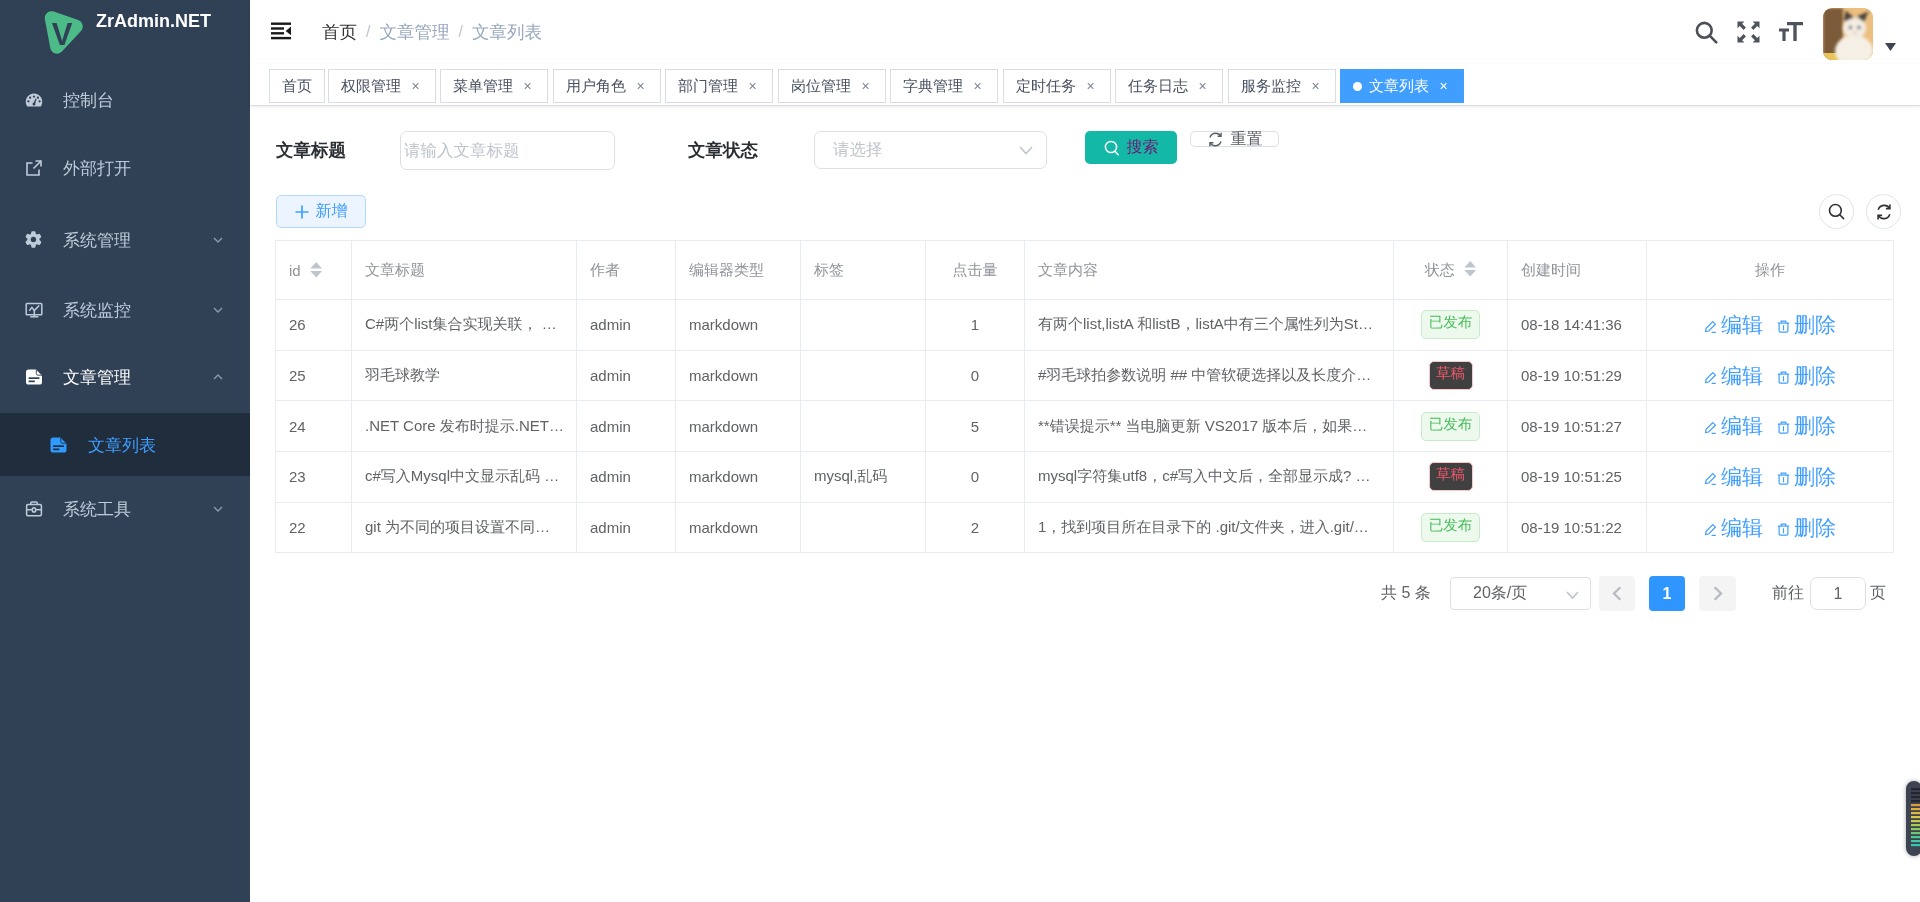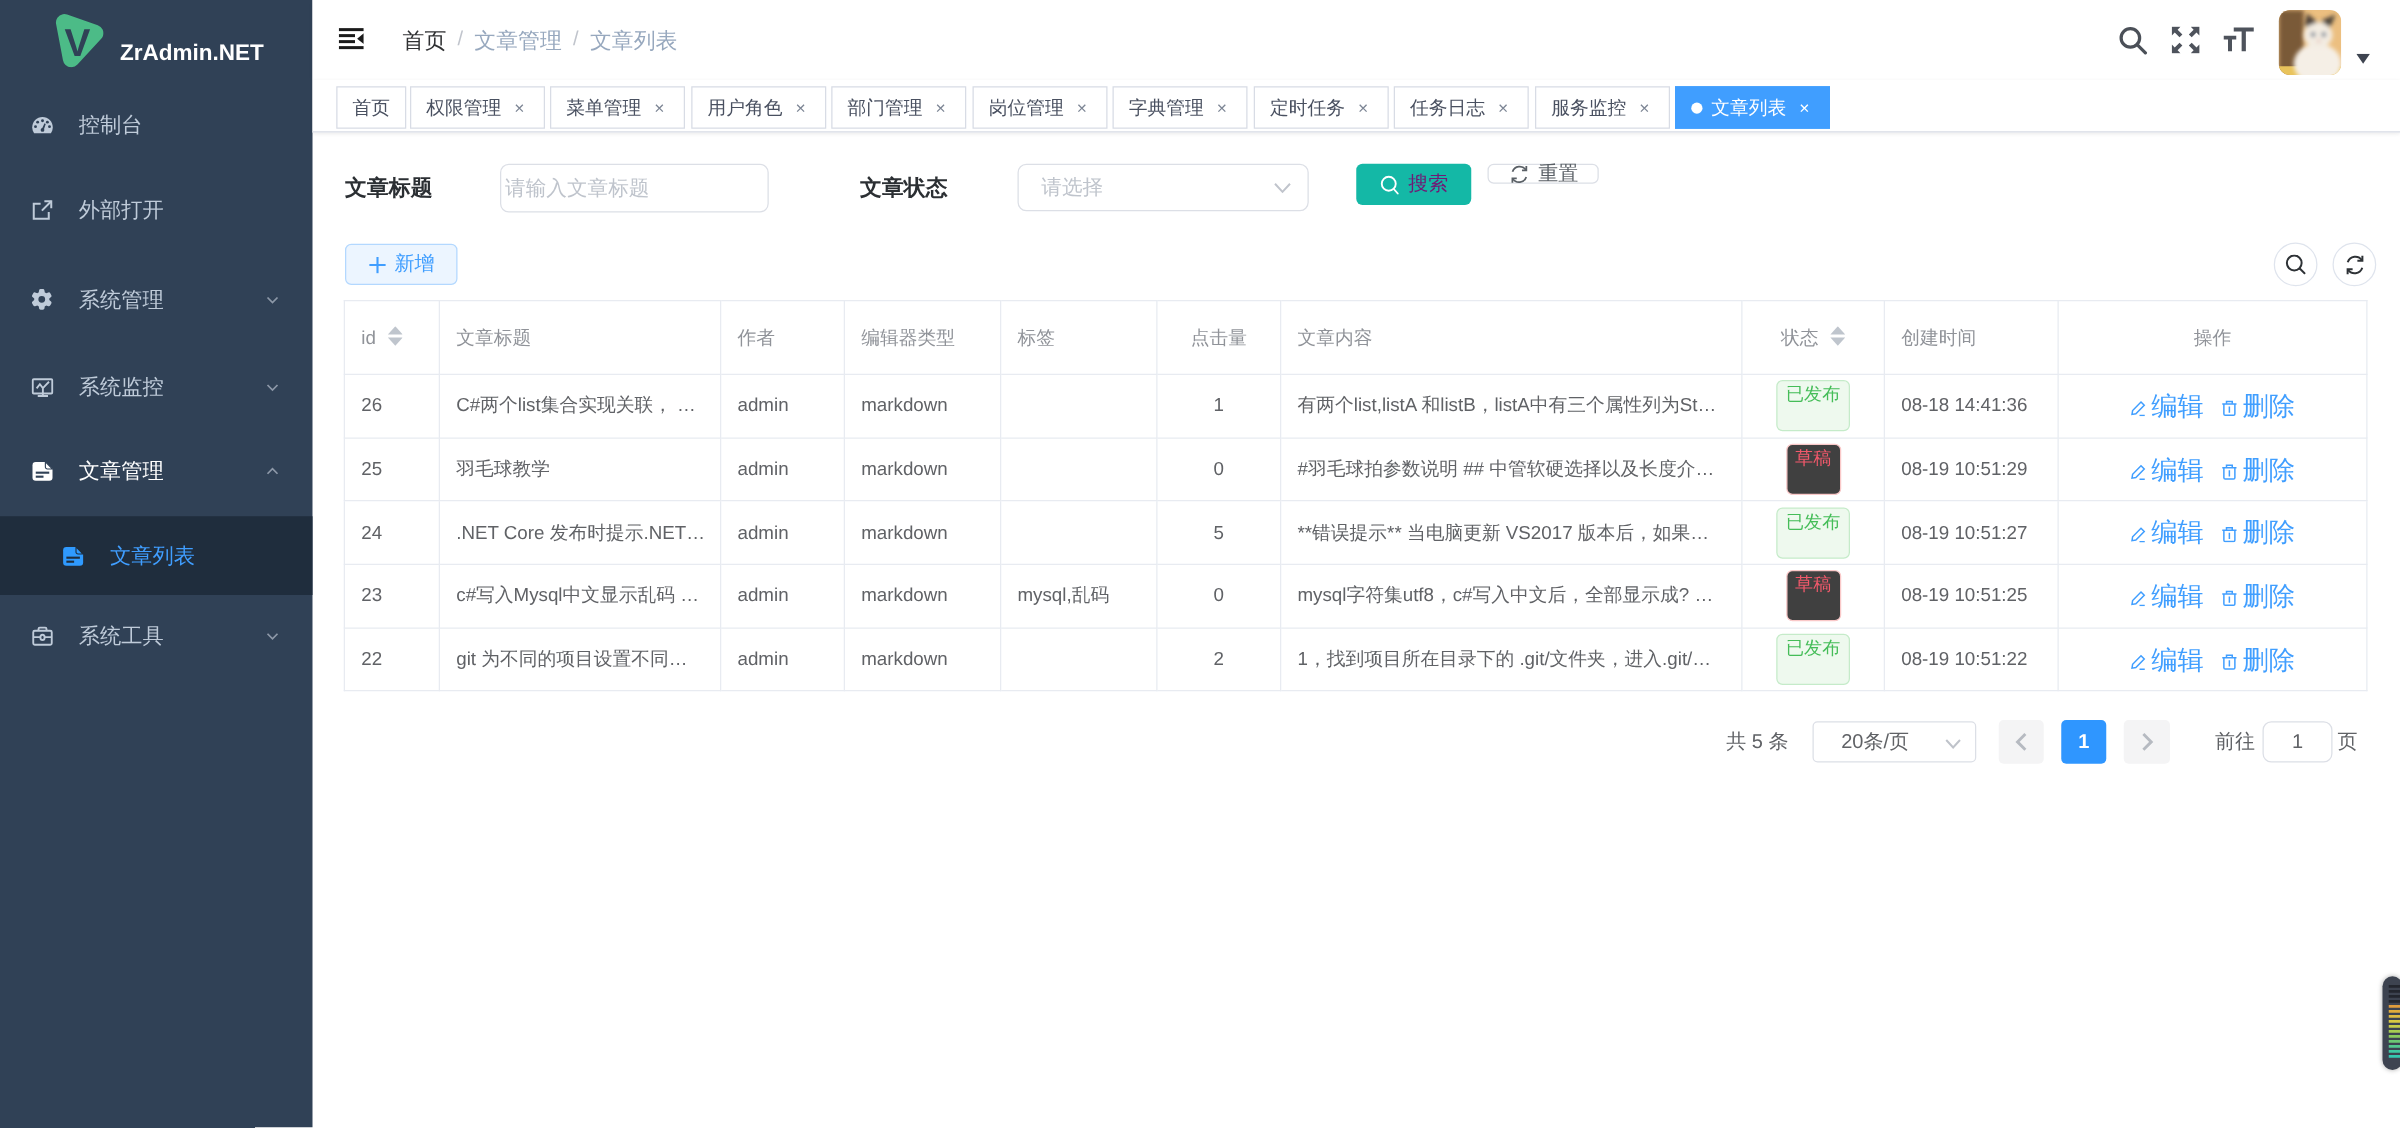--- a/index.html
+++ b/index.html
@@ -6,21 +6,21 @@
 * { margin:0; padding:0; box-sizing:border-box; }
 html,body { width:1920px; height:902px; overflow:hidden; background:#fff;
   font-family:"Liberation Sans", sans-serif; }
 .abs { position:absolute; }
 #app { position:relative; width:1920px; height:902px; }
 
 
 #sidebar { position:absolute; left:0; top:0; width:250px; height:902px; background:#304156; }
 .logo-row { position:absolute; left:0; top:0; width:250px; height:64px; }
 .logo-svg { position:absolute; left:43px; top:11px; }
-.logo-text { position:absolute; left:96px; top:33px; font-size:18px; line-height:18px; font-weight:bold; color:#fff; letter-spacing:0; }
+.logo-text { position:absolute; left:96px; top:12px; font-size:18px; line-height:18px; font-weight:bold; color:#fff; letter-spacing:0; }
 .mi { position:absolute; left:0; width:250px; height:70px; }
 .mi .ico { position:absolute; left:25px; top:50%; transform:translateY(-50%); width:18px; height:18px; }
 .mi .txt { position:absolute; left:63px; top:50%; transform:translateY(-50%); font-size:17px; color:#bfcbd9; white-space:nowrap; }
 .mi .arrow { position:absolute; right:26px; top:50%; width:12px; height:12px; transform:translateY(-50%); }
 .sub-active { position:absolute; left:0; top:413px; width:250px; height:63px; background:#1f2d3d; }
 .sub-active .ico { position:absolute; left:49px; top:50%; transform:translateY(-50%); width:18px; height:18px; }
 .sub-active .txt { position:absolute; left:88px; top:50%; transform:translateY(-50%); font-size:17px; color:#409eff; }
 
 
 #navbar { position:absolute; left:250px; top:0; width:1670px; height:64px; background:#fff; box-shadow:0 1px 4px rgba(0,21,41,.08); }
@@ -49,21 +49,21 @@
 #btn-reset { left:1190px; top:131px; width:89px; height:16px; background:#fff; border:1px solid #dcdfe6; color:#5a6066; }
 #btn-add { left:276px; top:195px; width:90px; height:33px; background:#ecf5ff; border:1px solid #b3d8ff; color:#409eff; }
 .cbtn { position:absolute; width:35px; height:35px; border:1px solid #dfe4ed; border-radius:50%; background:#fff; display:flex; align-items:center; justify-content:center; }
 
 
 #tbl { position:absolute; left:275px; top:240px; width:1619px; border-collapse:collapse; table-layout:fixed; }
 #tbl th, #tbl td { border:1px solid #e8ebf1; font-weight:normal; text-align:left; padding:0 13px; overflow:hidden; white-space:nowrap; }
 #tbl th { height:59px; color:#909399; font-size:15px; font-weight:500; }
 #tbl td { height:50.7px; color:#606266; font-size:15px; }
 #tbl .ctr { text-align:center; }
-.etag { display:inline-block; height:41px; line-height:23px; padding:0 6.5px; border-radius:5px; font-size:14.5px; }
+.etag { display:inline-block; height:29px; line-height:23px; padding:0 6.5px; border-radius:5px; font-size:14.5px; }
 .etag.pub { background:#eef9ee; border:1px solid #c5ebc9; color:#45bd58; }
 .etag.draft { background:#404040; border:1px solid #fac8c8; color:#f2596b; }
 #tbl td.op { color:#409eff; font-size:21px; }
 .op .gap { display:inline-block; width:14px; }
 .sorter { display:inline-block; vertical-align:middle; margin-left:9px; margin-top:-3px; }
 
 
 #pager { position:absolute; top:577px; left:0; width:1920px; height:33px; font-size:16px; color:#606266; }
 .pg { position:absolute; top:0; height:33px; display:flex; align-items:center; justify-content:center; }
 
@@ -416,21 +416,21 @@
                 <path d="M0.8 3.1 h11.4"></path>
                 <path d="M4.2 2.9 V1.1 h4.6 v1.8"></path>
                 <path d="M2.1 3.1 V11.1 a1.1 1.1 0 0 0 1.1 1.1 h6.6 a1.1 1.1 0 0 0 1.1-1.1 V3.1"></path>
                 <path d="M6.5 5.2 v5"></path>
               </svg>删除</td>
       </tr>
     </tbody>
       </table>
     <div id="pager">
       <div class="pg" style="left:1381px;">共 5 条</div>
-      <div class="pg" style="left:1450px; width:131px; border:1px solid #dcdfe6; border-radius:4px; justify-content:flex-start; padding-left:22px;">20条/页
+      <div class="pg" style="left:1450px; width:141px; border:1px solid #dcdfe6; border-radius:4px; justify-content:flex-start; padding-left:22px;">20条/页
         <svg style="position:absolute; right:11px; top:13px;" width="13" height="9" viewBox="0 0 13 9" fill="none" stroke="#bfc3ca" stroke-width="1.6">
             <path d="M1 1 L6.5 7 L12 1"></path>
           </svg>
       </div>
       <div class="pg" style="left:1599px; top:-1px; width:36px; height:35px; background:#f4f4f5; border-radius:4px;">
         <svg width="10" height="15" viewBox="0 0 10 15" fill="none" stroke="#b6bac1" stroke-width="2.3">
             <path d="M8.3 1.2 L2 7.5 L8.3 13.8"></path>
           </svg>
       </div>
       <div class="pg" style="left:1649px; top:-1px; width:36px; height:35px; background:#2f96ff; border-radius:4px; color:#fff; font-weight:bold; font-size:16px;">1</div>

